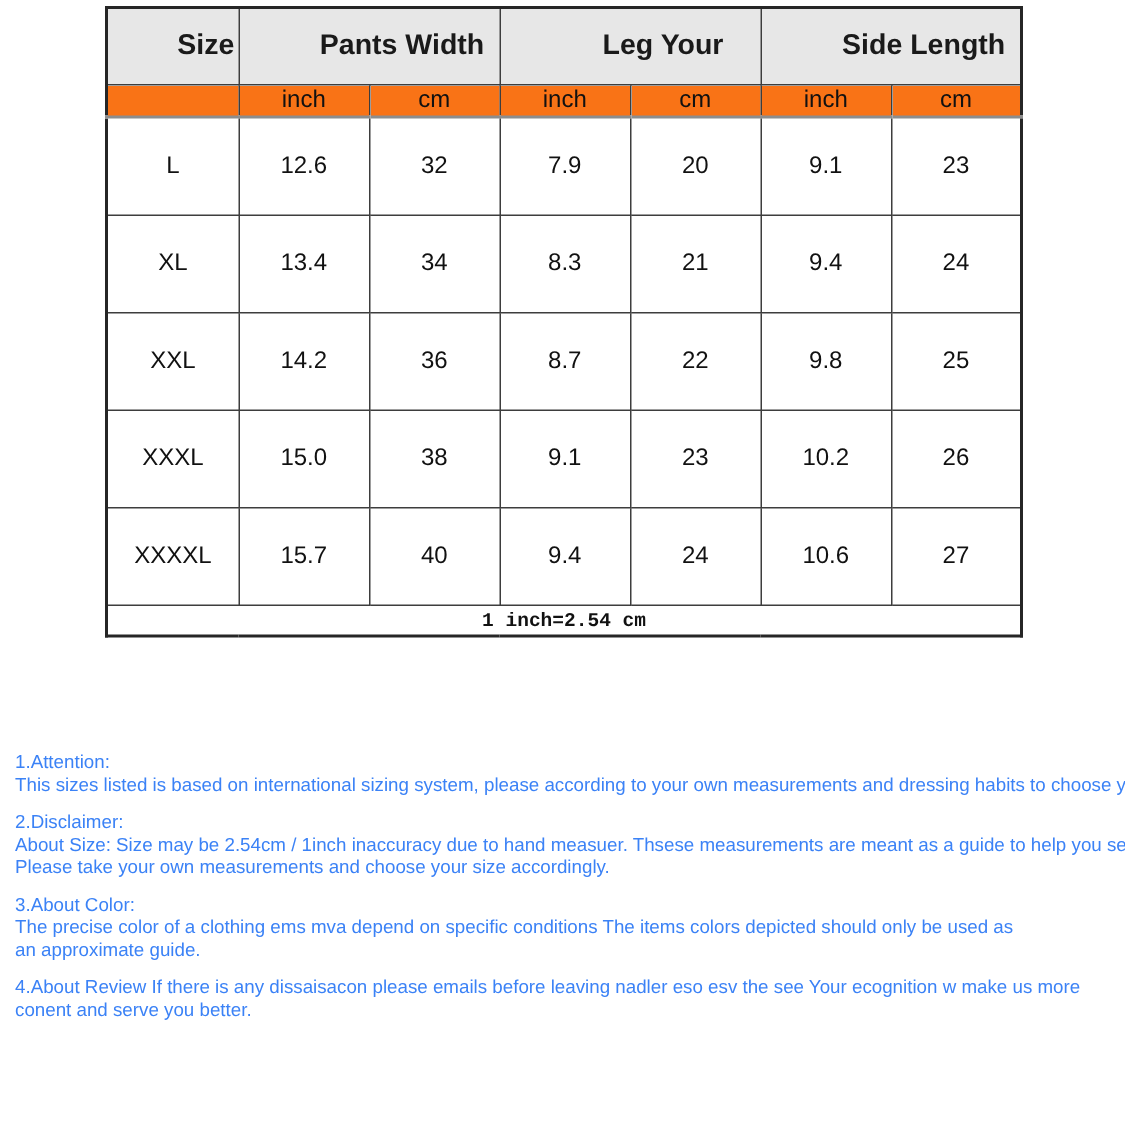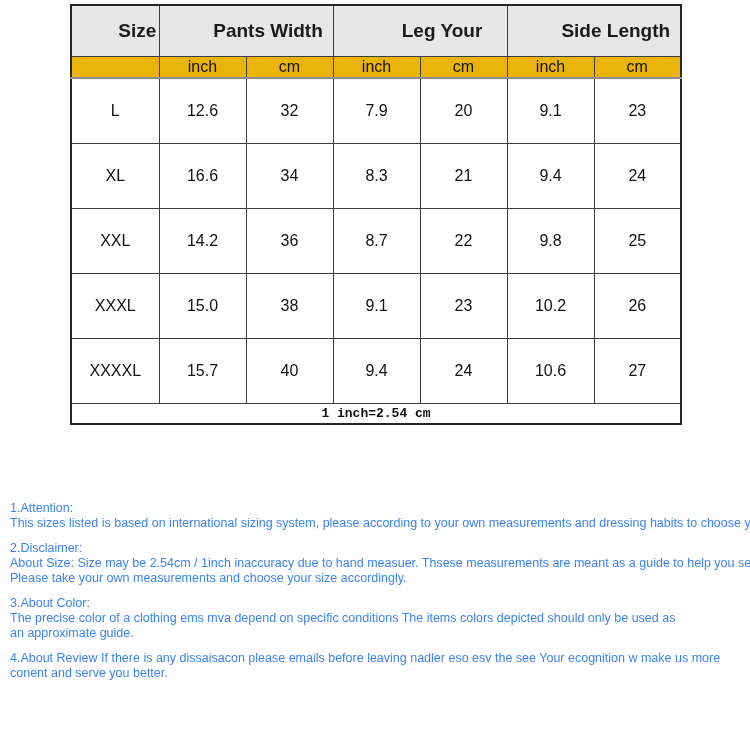--- a/index.html
+++ b/index.html
@@ -40,21 +40,21 @@
   tr.group-header th {
     height: 50px;
     background: #e7e7e7;
     font-size: 19px;
     font-weight: bold;
     color: #1a1a1a;
     padding-left: 44px;
   }
   tr.unit-row td {
     height: 20px;
-    background: #eab308;
+    background: #f97316;
     font-size: 16px;
     font-weight: normal;
     border-bottom: 2px solid #8d8d8d;
   }
   tr.data-row td {
     height: 64px;
     font-size: 16px;
   }
   tr.conv-row td {
     height: 19px;
@@ -121,21 +121,21 @@
         <td>L</td>
         <td>12.6</td>
         <td>32</td>
         <td>7.9</td>
         <td>20</td>
         <td>9.1</td>
         <td>23</td>
       </tr>
       <tr class="data-row">
         <td>XL</td>
-        <td>16.6</td>
+        <td>13.4</td>
         <td>34</td>
         <td>8.3</td>
         <td>21</td>
         <td>9.4</td>
         <td>24</td>
       </tr>
       <tr class="data-row">
         <td>XXL</td>
         <td>14.2</td>
         <td>36</td>

